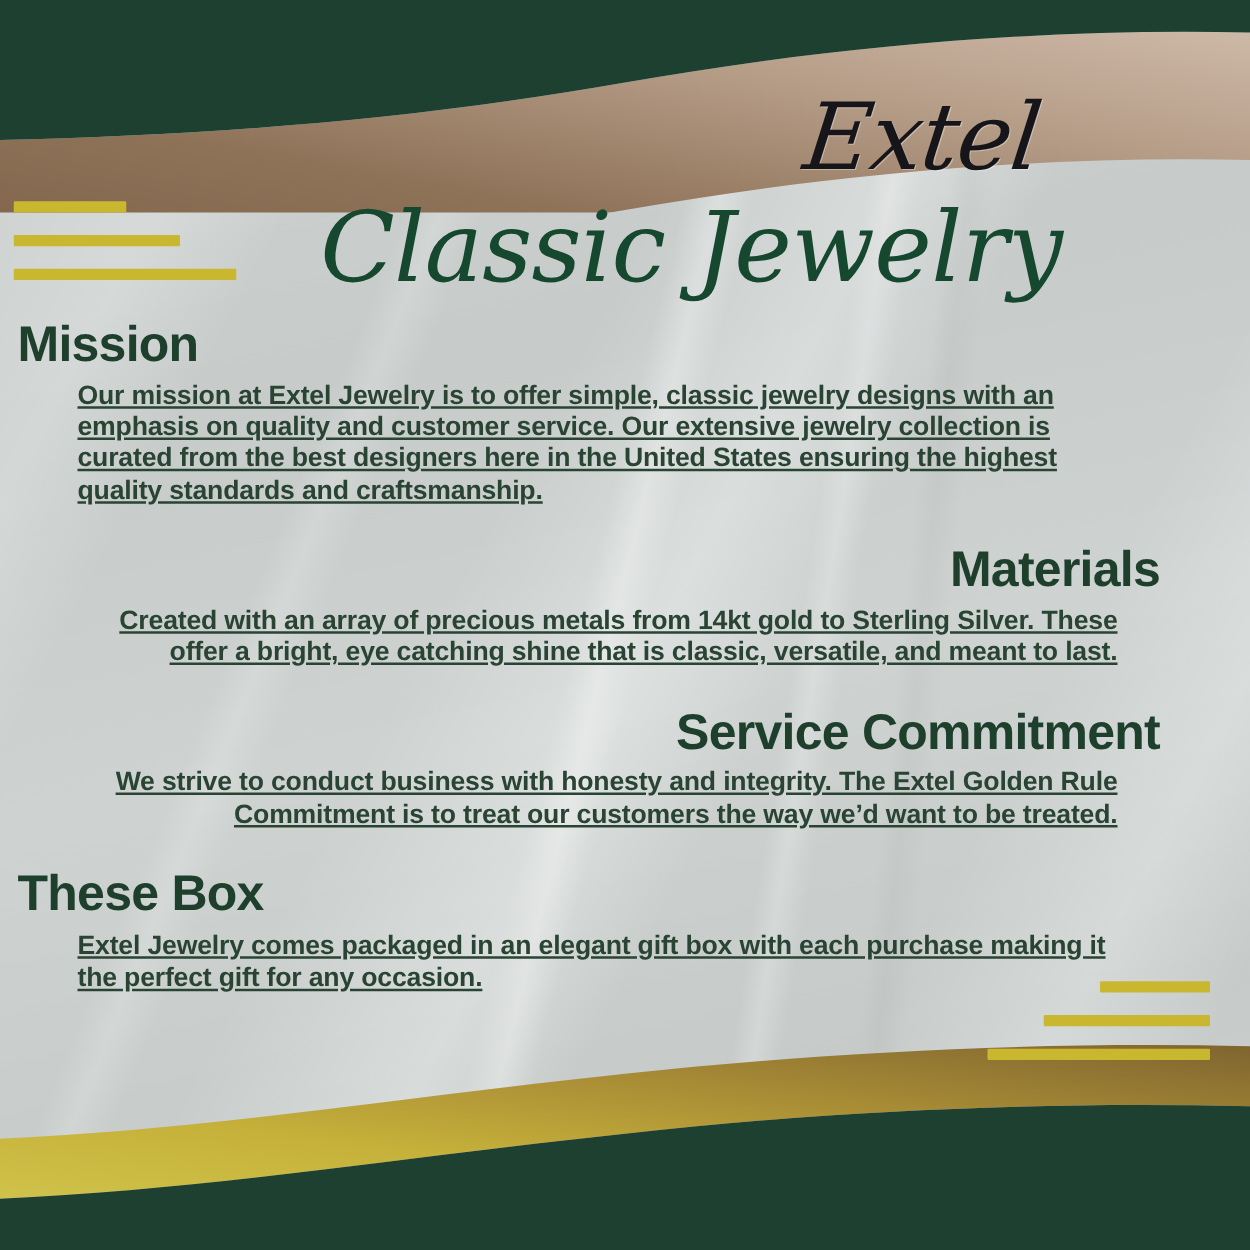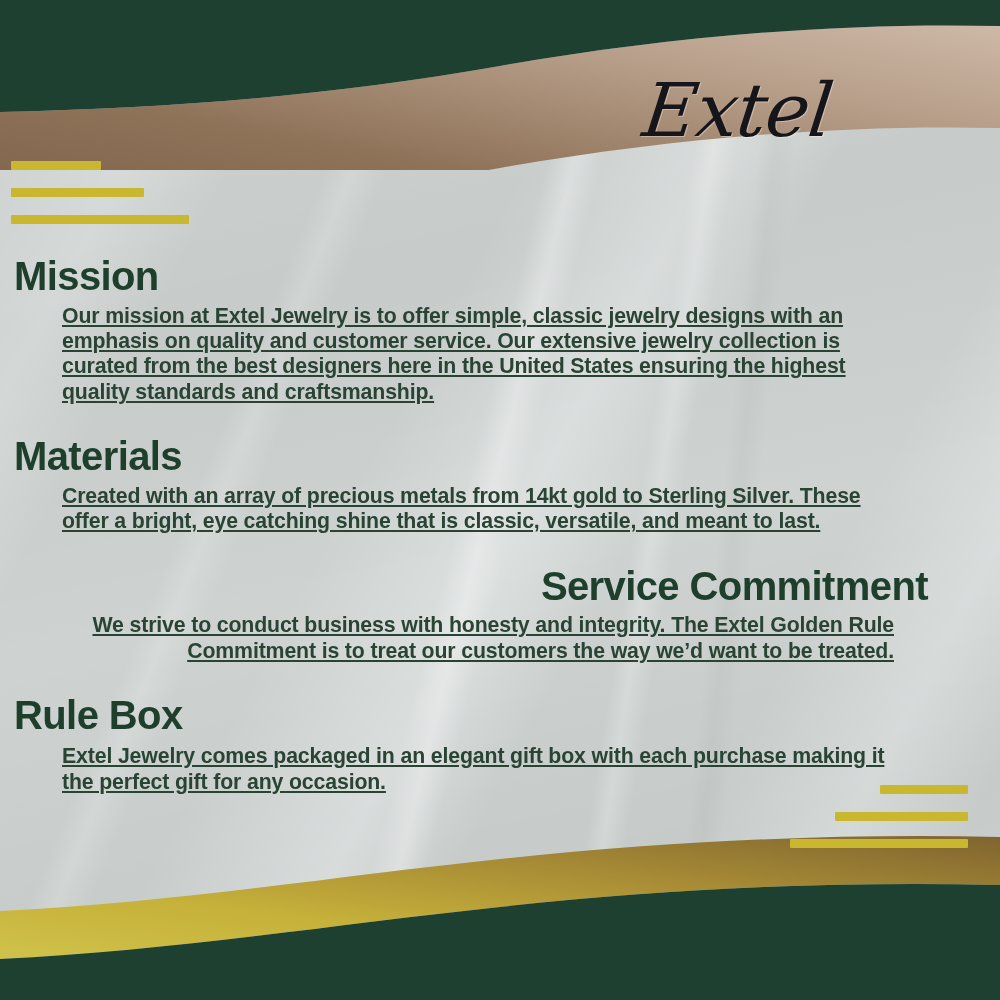--- a/index.html
+++ b/index.html
@@ -140,21 +140,21 @@
     margin: 0 34px 0 62px;
     font-family: "Liberation Sans", sans-serif;
     font-weight: 600;
     font-size: 21.3px;
     line-height: 25.4px;
     letter-spacing: -0.15px;
     color: #2a4434;
     text-decoration: underline;
   }
   .sec-mission   { padding-top: 0px; }
-  .sec-materials { padding-top: 27px; }
+  .sec-materials { padding-top: 27px; text-align: right; }
   .sec-service   { padding-top: 27px; text-align: right; }
   .sec-gift      { padding-top: 27px; }
   .sec-gift p    { line-height: 26px; }
 </style>
 </head>
 <body>
 
 <div id="poster">
 
   <div class="paper"></div>
@@ -198,38 +198,39 @@
 
   <div class="rules rules-br">
     <div class="rule" style="width:88px;background:#c9b82f;"></div>
     <div class="rule" style="width:133px;background:#c9b82f;"></div>
     <div class="rule" style="width:178px;background:#c9b82f;"></div>
   </div>
 
   <div class="brand">Extel</div>
 
   <div class="title-row">
+    <span class="title-script">Classic Jewelry</span>
   </div>
 
   <div class="content">
 
     <div class="section sec-mission">
       <h2>Mission</h2>
       <p>Our mission at Extel Jewelry is to offer simple, classic jewelry designs with an emphasis on quality and customer service. Our extensive jewelry collection is curated from the best designers here in the United States ensuring the highest quality standards and craftsmanship.</p>
     </div>
 
     <div class="section sec-materials">
       <h2>Materials</h2>
       <p>Created with an array of precious metals from 14kt gold to Sterling Silver. These offer a bright, eye catching shine that is classic, versatile, and meant to last.</p>
     </div>
 
     <div class="section sec-service">
       <h2>Service Commitment</h2>
       <p>We strive to conduct business with honesty and integrity. The Extel Golden Rule Commitment is to treat our customers the way we’d want to be treated.</p>
     </div>
 
     <div class="section sec-gift">
-      <h2>Rule Box</h2>
+      <h2>These Box</h2>
       <p>Extel Jewelry comes packaged in an elegant gift box with each purchase making it the perfect gift for any occasion.</p>
     </div>
 
   </div>
 </div>
 
 </body></html>

